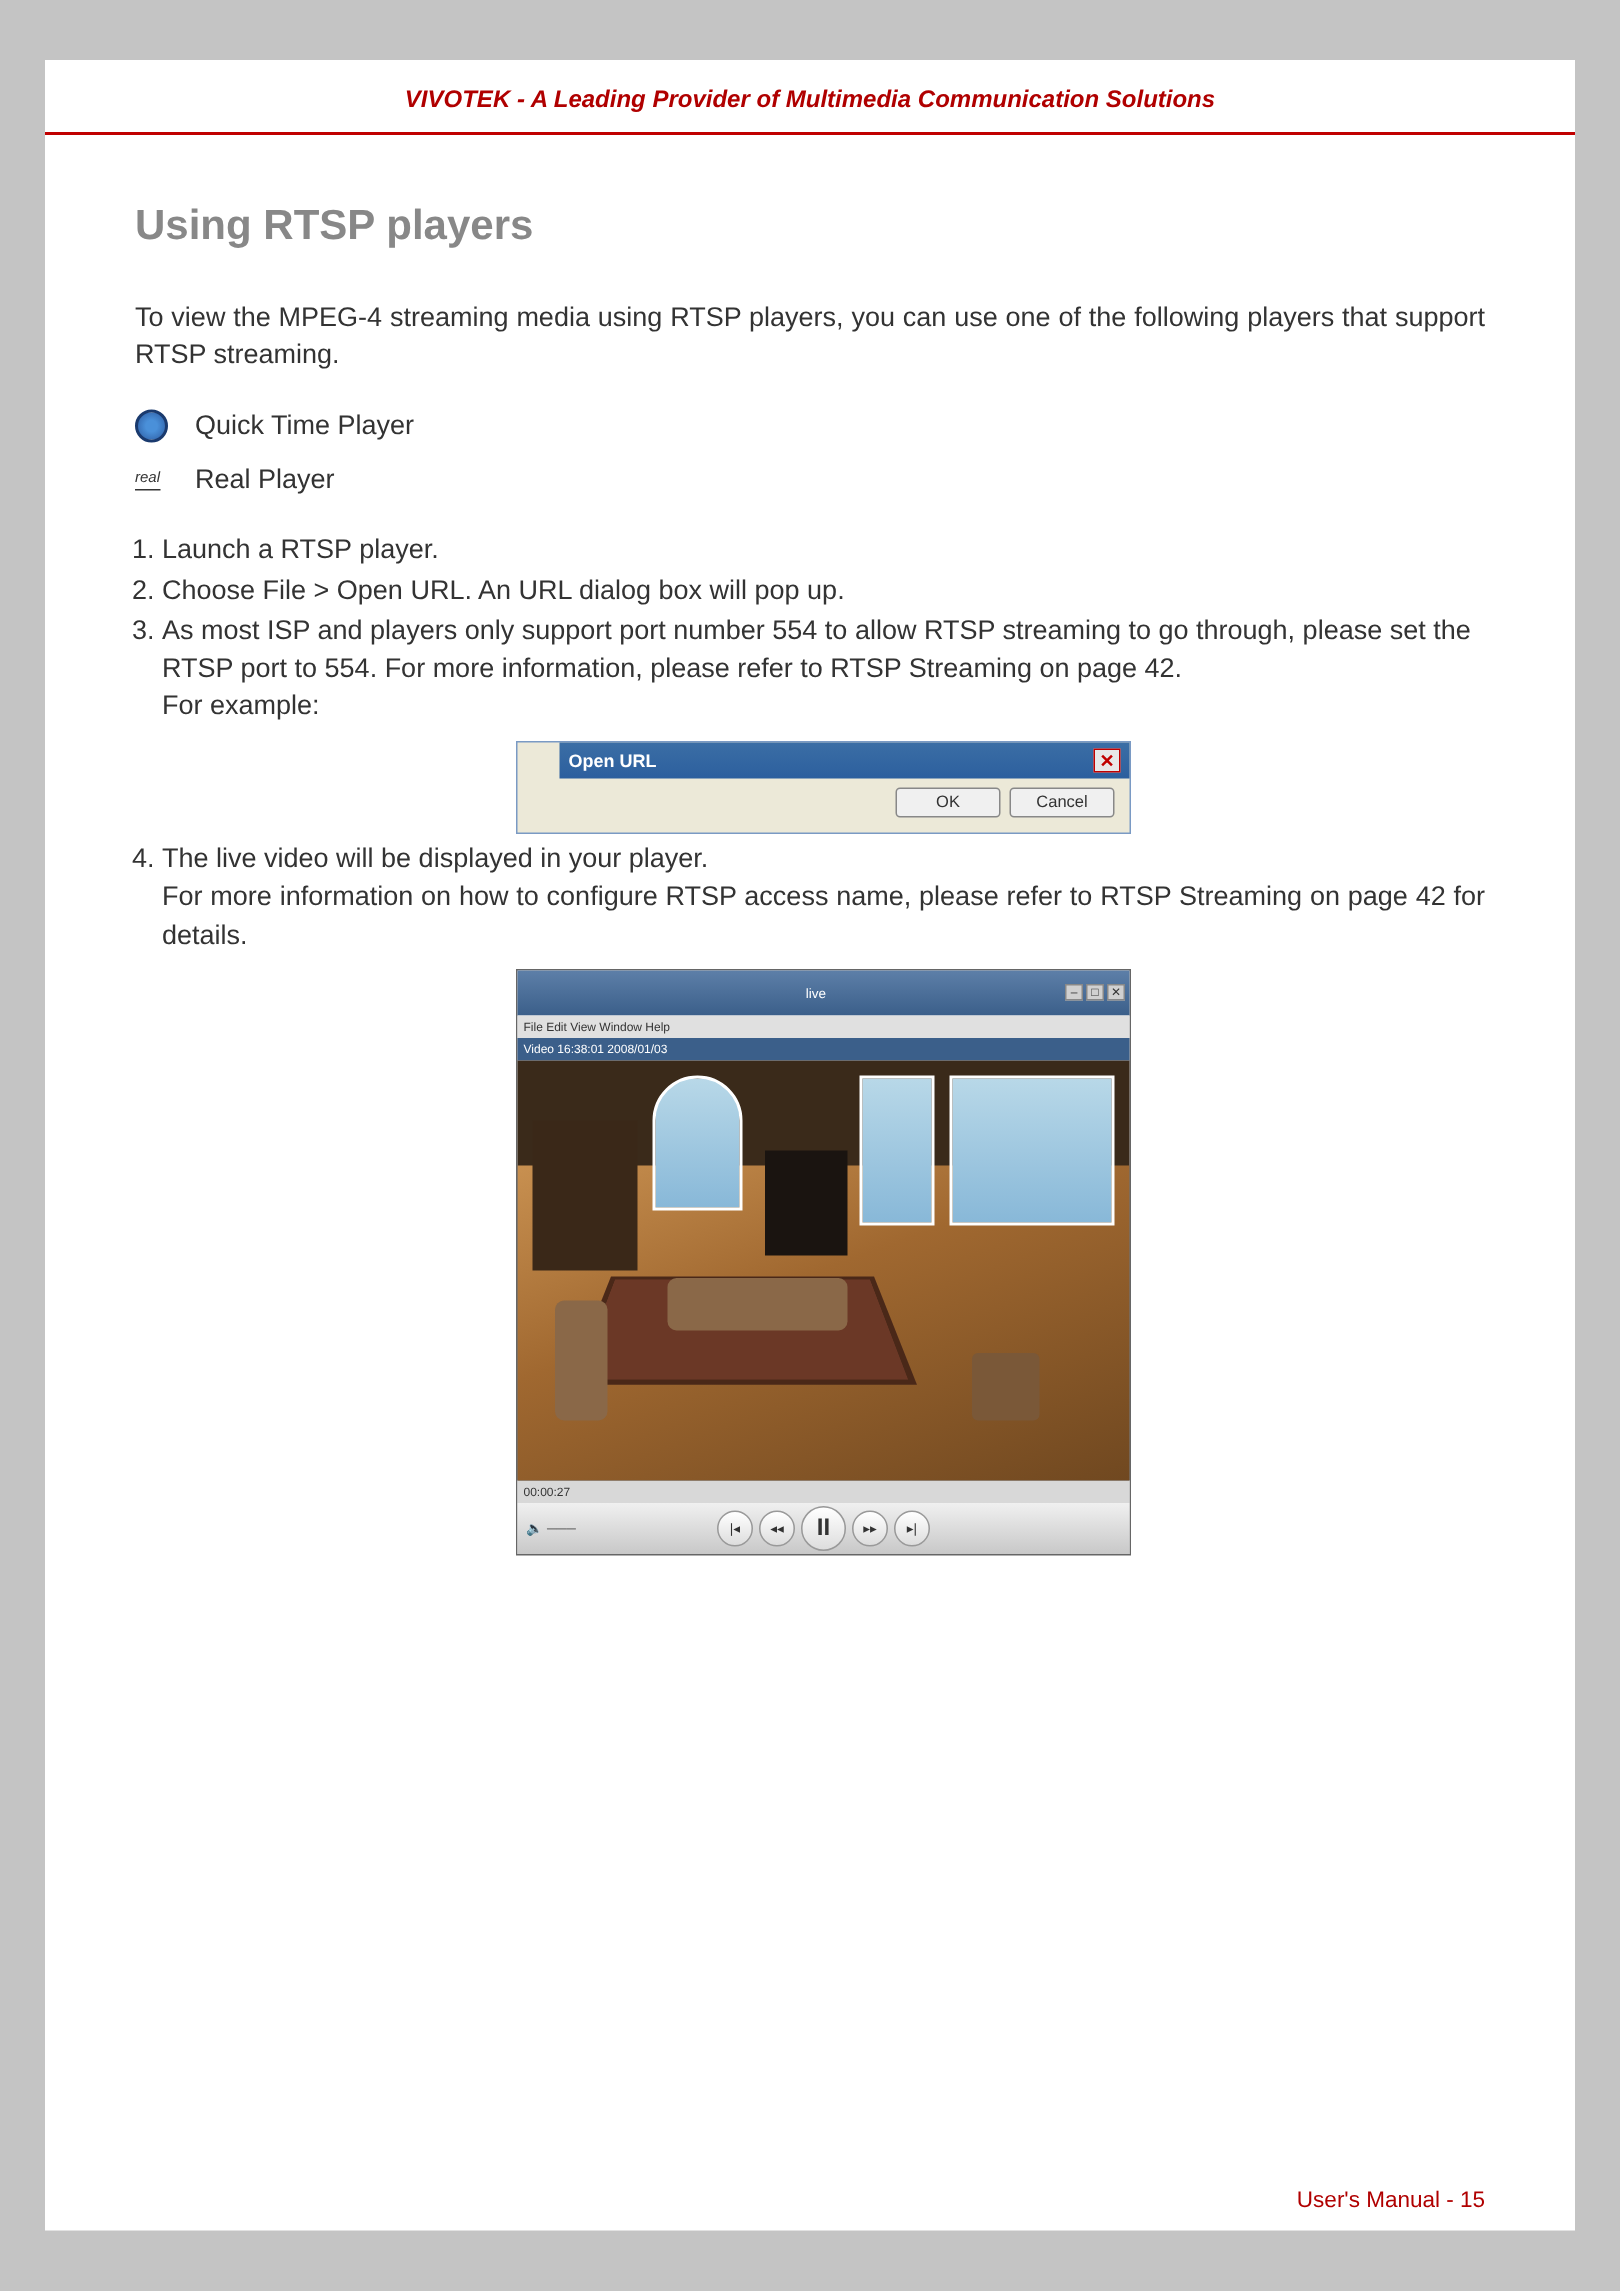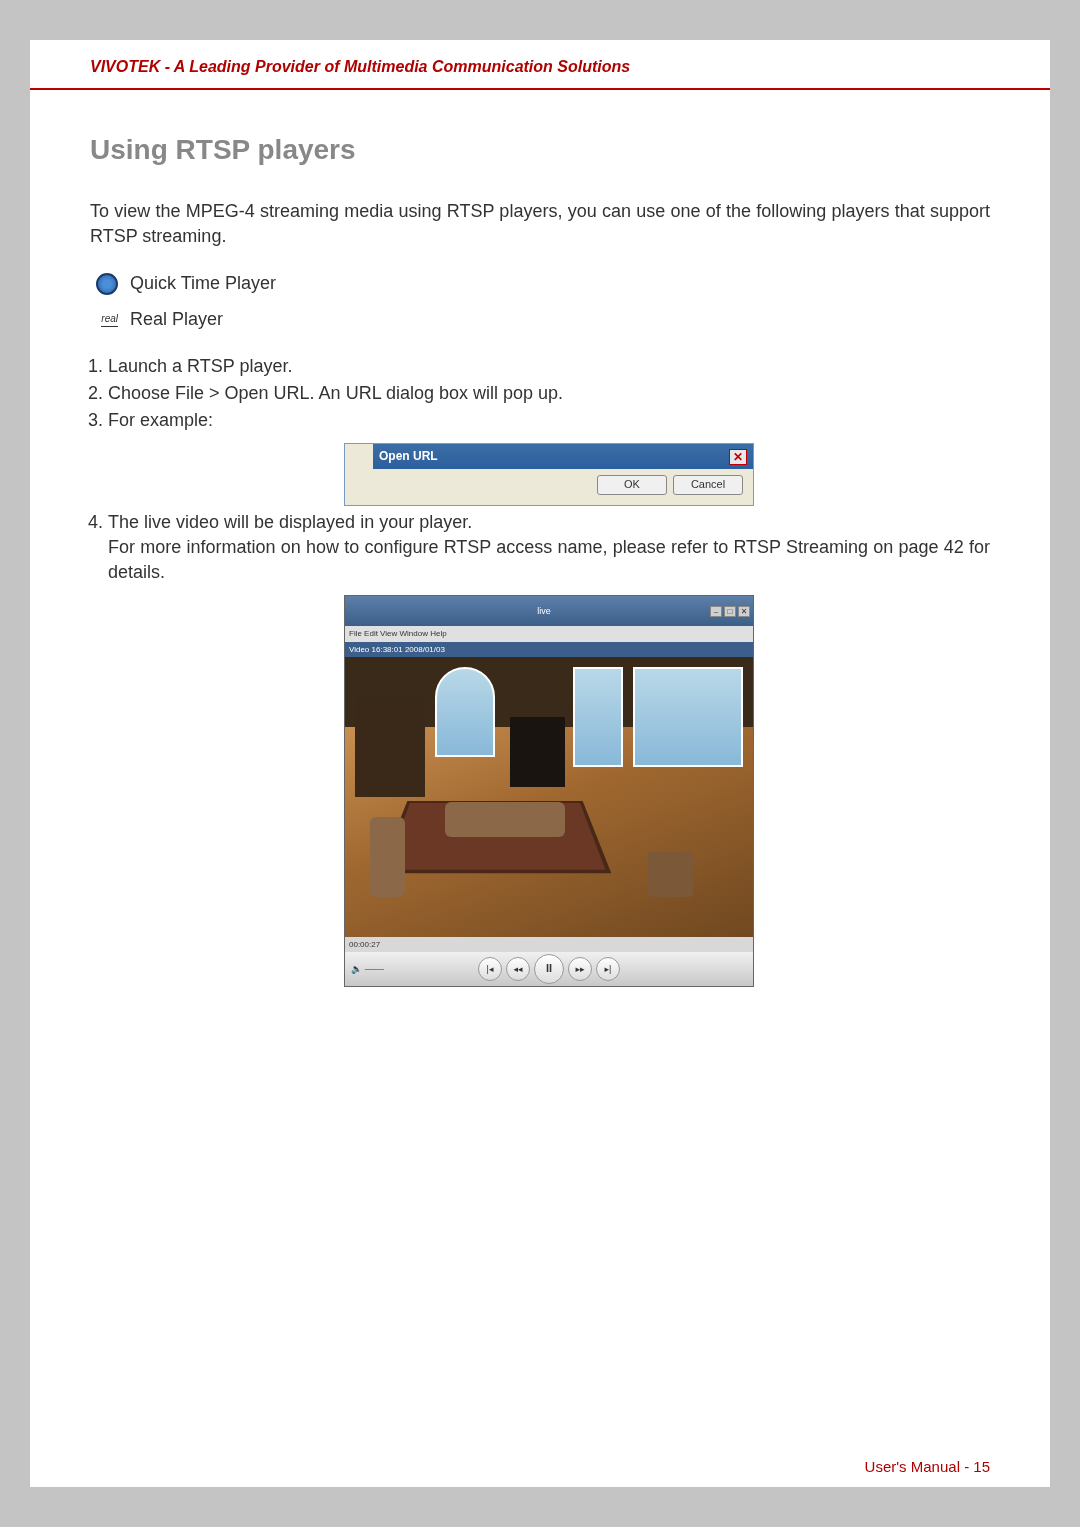--- a/index.html
+++ b/index.html
@@ -14,21 +14,21 @@
       padding: 0;
       min-height: 1447px;
       position: relative;
     }
     .header-bar {
       background: #ffffff;
       padding: 18px 60px 12px 60px;
       border-bottom: 2px solid #c00000;
     }
     .header-text {
-      text-align: left;
+      text-align: center;
       font-style: italic;
       font-weight: bold;
       color: #b00000;
       font-size: 16px;
     }
     .content {
       padding: 40px 60px 60px 60px;
       color: #333333;
       font-size: 18px;
       line-height: 1.4;
@@ -51,21 +51,21 @@
       display: flex;
       align-items: center;
       gap: 12px;
       margin-bottom: 8px;
     }
     .icon {
       width: 28px;
       height: 28px;
       display: flex;
       align-items: center;
-      justify-content: flex-end;
+      justify-content: flex-start;
     }
     .quicktime-icon {
       width: 22px;
       height: 22px;
       border-radius: 50%;
       background: radial-gradient(circle, #4a90d9 30%, #2c5aa0 100%);
       border: 2px solid #1a3a6e;
     }
     .real-icon {
       font-size: 10px;
@@ -309,21 +309,21 @@
       width: 24px; height: 24px;
       border: 1px solid #999;
       border-radius: 50%;
       background: linear-gradient(to bottom, #fff, #ddd);
       font-size: 9px;
       display: flex;
       align-items: center;
       justify-content: center;
       color: #333;
     }
-    .mp-btn.big { width: 30px; height: 30px; font-size: 11px; font-weight: bold; }
+    .mp-btn.big { width: 30px; height: 30px; font-size: 16px; font-weight: bold; }
     .footer {
       position: absolute;
       bottom: 12px;
       right: 60px;
       color: #b00000;
       font-size: 15px;
     }
   </style>
 </head>
 <body>
@@ -351,20 +351,21 @@
         </div>
         <span>Real Player</span>
       </div>
     </div>
 
     <ol>
       <li>Launch a RTSP player.</li>
       <li>Choose File &gt; Open URL. An URL dialog box will pop up.</li>
       <li>
         <div class="indent-block" style="padding-left:0;">
+          <div>As most ISP and players only support port number 554 to allow RTSP streaming to go through, please set the RTSP port to 554. For more information, please refer to RTSP Streaming on page 42.</div>
           <div>For example:</div>
         </div>
 
         <div class="dialog-container">
           <div class="dialog-box">
             <div class="dialog-titlebar">
               <span>Open URL</span>
               <div class="close-btn">✕</div>
             </div>
             <div class="dialog-buttons">

